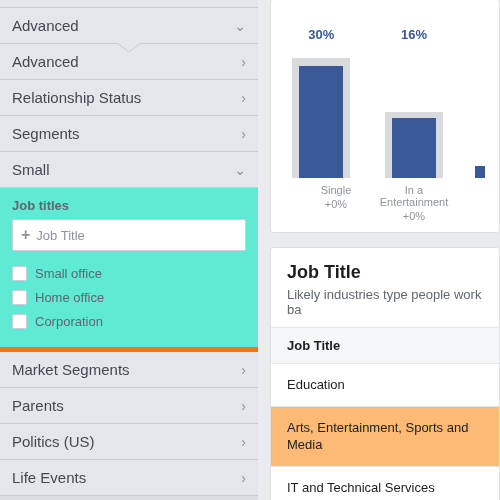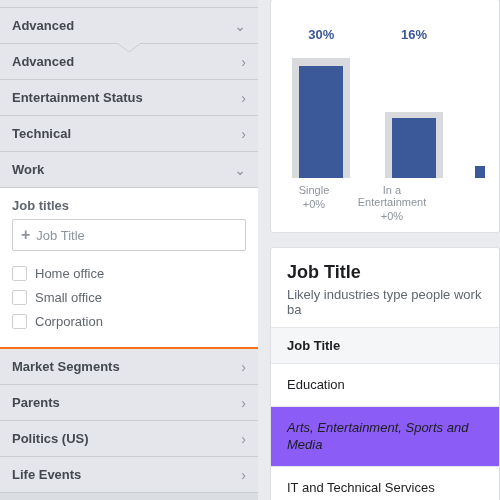--- a/index.html
+++ b/index.html
@@ -21,22 +21,22 @@
     display: flex;
     align-items: center;
     justify-content: space-between;
     padding: 0 12px;
     height: 36px;
     border-bottom: 1px solid #c9ccd1;
     background: #e4e6eb;
     cursor: pointer;
   }
   .filter-row .label {
-    font-size: 13px;
-    font-weight: 700;
+    font-size: 15px;
+    font-weight: 400;
     color: #444950;
   }
   .chev {
     font-size: 14px;
     color: #8d949e;
     line-height: 1;
   }
   .spacer-top {
     height: 8px;
     background: #e4e6eb;
@@ -47,23 +47,23 @@
     height: 0;
   }
   .notch svg {
     position: absolute;
     left: 50%;
     top: -1px;
     transform: translateX(-50%);
     z-index: 2;
   }
   .work-panel {
-    background: #ffffff;
+    background: #5eead4;
     padding: 10px 12px 14px 12px;
-    border-bottom: 2px solid #f97316;
+    border-bottom: 5px solid #f97316;
   }
   .panel-subhead {
     font-size: 13px;
     font-weight: 700;
     color: #606770;
     margin-bottom: 6px;
   }
   .input-box {
     display: flex;
     align-items: center;
@@ -163,21 +163,21 @@
   }
   .bar-slim {
     width: 10px;
     background: #3b5998;
     height: 12px;
     align-self: flex-end;
     margin-left: 4px;
   }
   .x-labels {
     display: flex;
-    justify-content: flex-start;
+    justify-content: center;
     margin-top: 6px;
     padding: 0 4px;
   }
   .x-col {
     width: 78px;
     text-align: center;
   }
   .x-col .xl {
     font-size: 11px;
     color: #8d949e;
@@ -210,21 +210,21 @@
     background: #f5f6f7;
     border-bottom: 1px solid #e4e6eb;
   }
   .jt-row {
     padding: 12px 16px;
     font-size: 13px;
     color: #1c1e21;
     border-bottom: 1px solid #e4e6eb;
     line-height: 1.35;
   }
-  .jt-row.alt { background: #8b5cf6; font-style: italic; }
+  .jt-row.alt { background: #fdba74; }
 </style>
 </head>
 <body>
 
 <div class="sidebar">
   <div class="spacer-top"></div>
 
   <div class="filter-row">
     <span class="label">Advanced</span>
     <span class="chev">⌄</span>
@@ -235,47 +235,47 @@
         <path d="M0 0 L12 9 L24 0" fill="#e4e6eb" stroke="#c9ccd1" stroke-width="1"></path>
       </svg>
   </div>
 
   <div class="filter-row">
     <span class="label">Advanced</span>
     <span class="chev">›</span>
   </div>
 
   <div class="filter-row">
-    <span class="label">Entertainment Status</span>
-    <span class="chev">›</span>
-  </div>
-
-  <div class="filter-row">
-    <span class="label">Technical</span>
-    <span class="chev">›</span>
-  </div>
-
-  <div class="filter-row">
-    <span class="label">Work</span>
+    <span class="label">Relationship Status</span>
+    <span class="chev">›</span>
+  </div>
+
+  <div class="filter-row">
+    <span class="label">Segments</span>
+    <span class="chev">›</span>
+  </div>
+
+  <div class="filter-row">
+    <span class="label">Small</span>
     <span class="chev">⌄</span>
   </div>
 
   <div class="work-panel">
     <div class="panel-subhead">Job titles</div>
     <div class="input-box">
       <span class="plus">+</span>
       <input type="text" placeholder="Job Title" style="">
     </div>
     <div class="check-row">
       <span class="box"></span>
-      <span>Home office</span>
+      <span>Small office</span>
     </div>
     <div class="check-row">
       <span class="box"></span>
-      <span>Small office</span>
+      <span>Home office</span>
     </div>
     <div class="check-row">
       <span class="box"></span>
       <span>Corporation</span>
     </div>
   </div>
 
   <div class="filter-row">
     <span class="label">Market Segments</span>
     <span class="chev">›</span>

